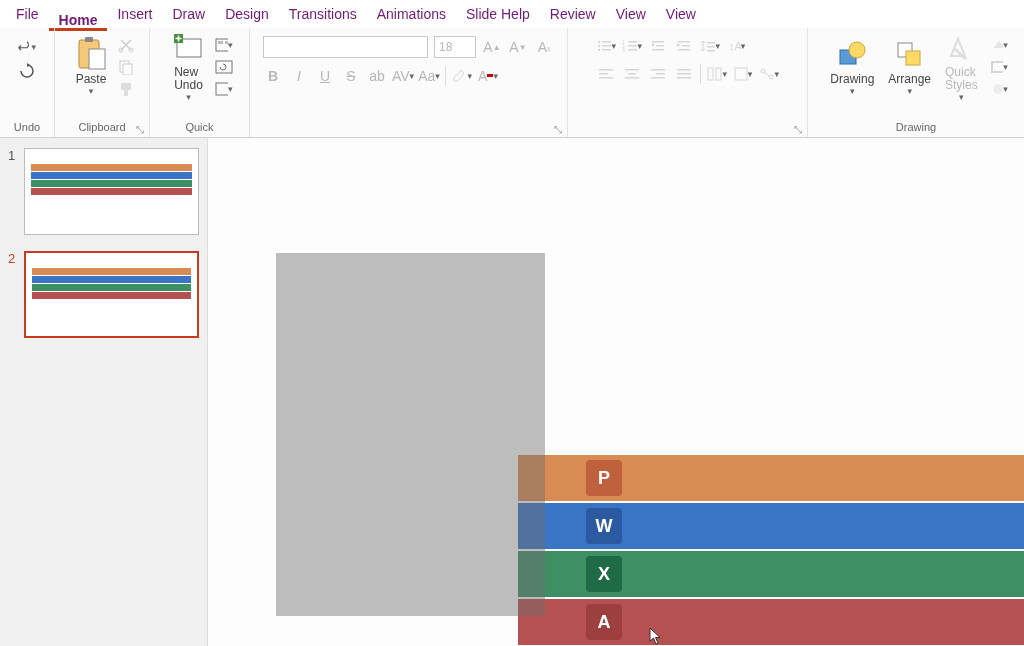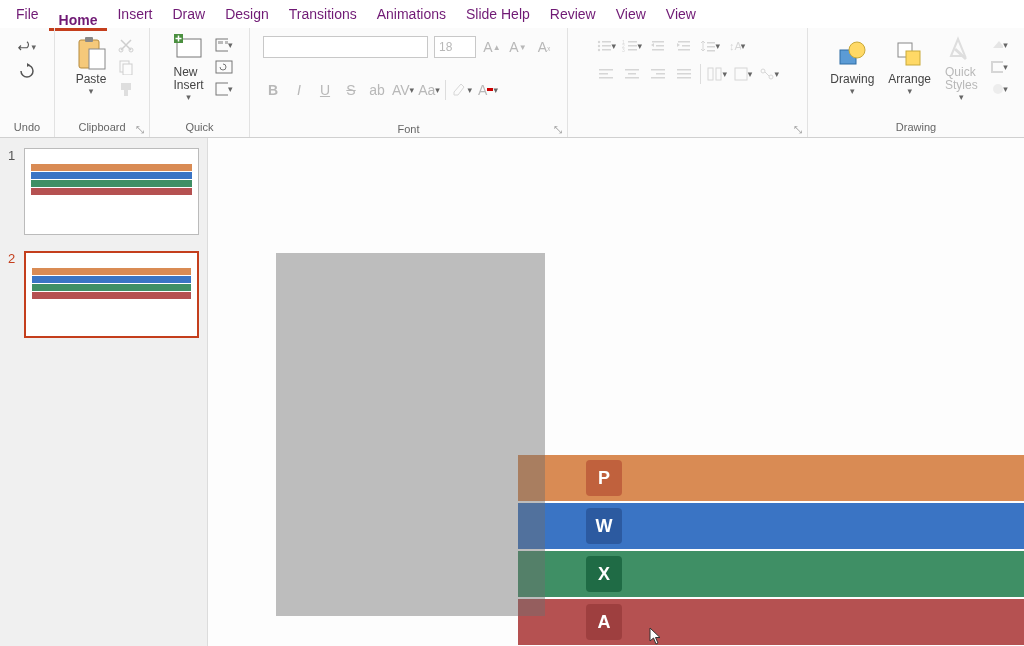--- a/index.html
+++ b/index.html
@@ -132,21 +132,21 @@
     <div class="group-body">
       <div class="big-btn">
         <div class="icon">
           <svg width="30" height="28" viewBox="0 0 30 28">
               <rect x="3" y="5" width="24" height="18" fill="#fff" stroke="#777"></rect>
               <rect x="0" y="0" width="9" height="9" fill="#4a8f3f"></rect>
               <path d="M4.5 1.5 V7.5 M1.5 4.5 H7.5" stroke="#fff" stroke-width="1.5"></path>
             </svg>
         </div>
         <span style="white-space:pre-line;line-height:1.1">New
-Insert</span>
+Undo</span>
         <span class="chev">▾</span>
       </div>
       <div class="stacks">
         <div class="small-icon">
             <svg width="18" height="14">
               <rect x="1" y="1" width="16" height="12" fill="none" stroke="#777"></rect>
               <rect x="3" y="3" width="5" height="3" fill="#bbb"></rect>
               <rect x="10" y="3" width="5" height="3" fill="#bbb"></rect>
             </svg>
             <span class="chev">▾</span>
@@ -162,21 +162,21 @@
               <rect x="1" y="1" width="16" height="12" fill="none" stroke="#777"></rect>
             </svg>
             <span class="chev">▾</span>
           </div>
       </div>
     </div>
     <div class="group-label">Quick</div>
   </div>
 
   <div class="group" style="width:318px">
-    <div class="group-body" style="flex-direction:column;gap:22px;align-items:flex-start;padding:4px 6px">
+    <div class="group-body" style="flex-direction:column;gap:8px;align-items:flex-start;padding:4px 6px">
       <div class="font-row1">
         <div class="font-box disabled"></div>
         <div class="size-box disabled">
             <span>18</span>
           </div>
         <div class="btn16 disabled">A<sup style="font-size:8px">▲</sup></div>
         <div class="btn16 disabled">A<sup style="font-size:8px">▼</sup></div>
         <div class="btn16 disabled">A<span style="font-size:9px">ₓ</span></div>
       </div>
       <div class="font-row2">
@@ -190,21 +190,20 @@
         <div class="sep"></div>
         <div class="btn16 disabled">
             <svg width="16" height="14">
               <path d="M2 12 L6 12 L12 4 L9 1 L2 9 Z" fill="none" stroke="#aaa"></path>
             </svg>
             <span class="chev">▾</span>
           </div>
         <div class="btn16 disabled">A<div style="width:14px;height:3px;background:#c00;margin-top:-2px"></div><span class="chev">▾</span></div>
       </div>
     </div>
-    <div class="group-label">Font</div>
     <div class="ribbon-dialog">⤡</div>
   </div>
 
   <div class="group" style="width:240px">
     <div class="group-body" style="flex-direction:column;gap:8px;align-items:flex-start;padding:4px 6px">
       <div class="para-row">
         <div class="btn16 disabled">
             <svg width="16" height="14">
               <circle cx="3" cy="3" r="1.2" fill="#aaa"></circle>
               <rect x="6" y="2" width="9" height="1.5" fill="#aaa"></rect>

